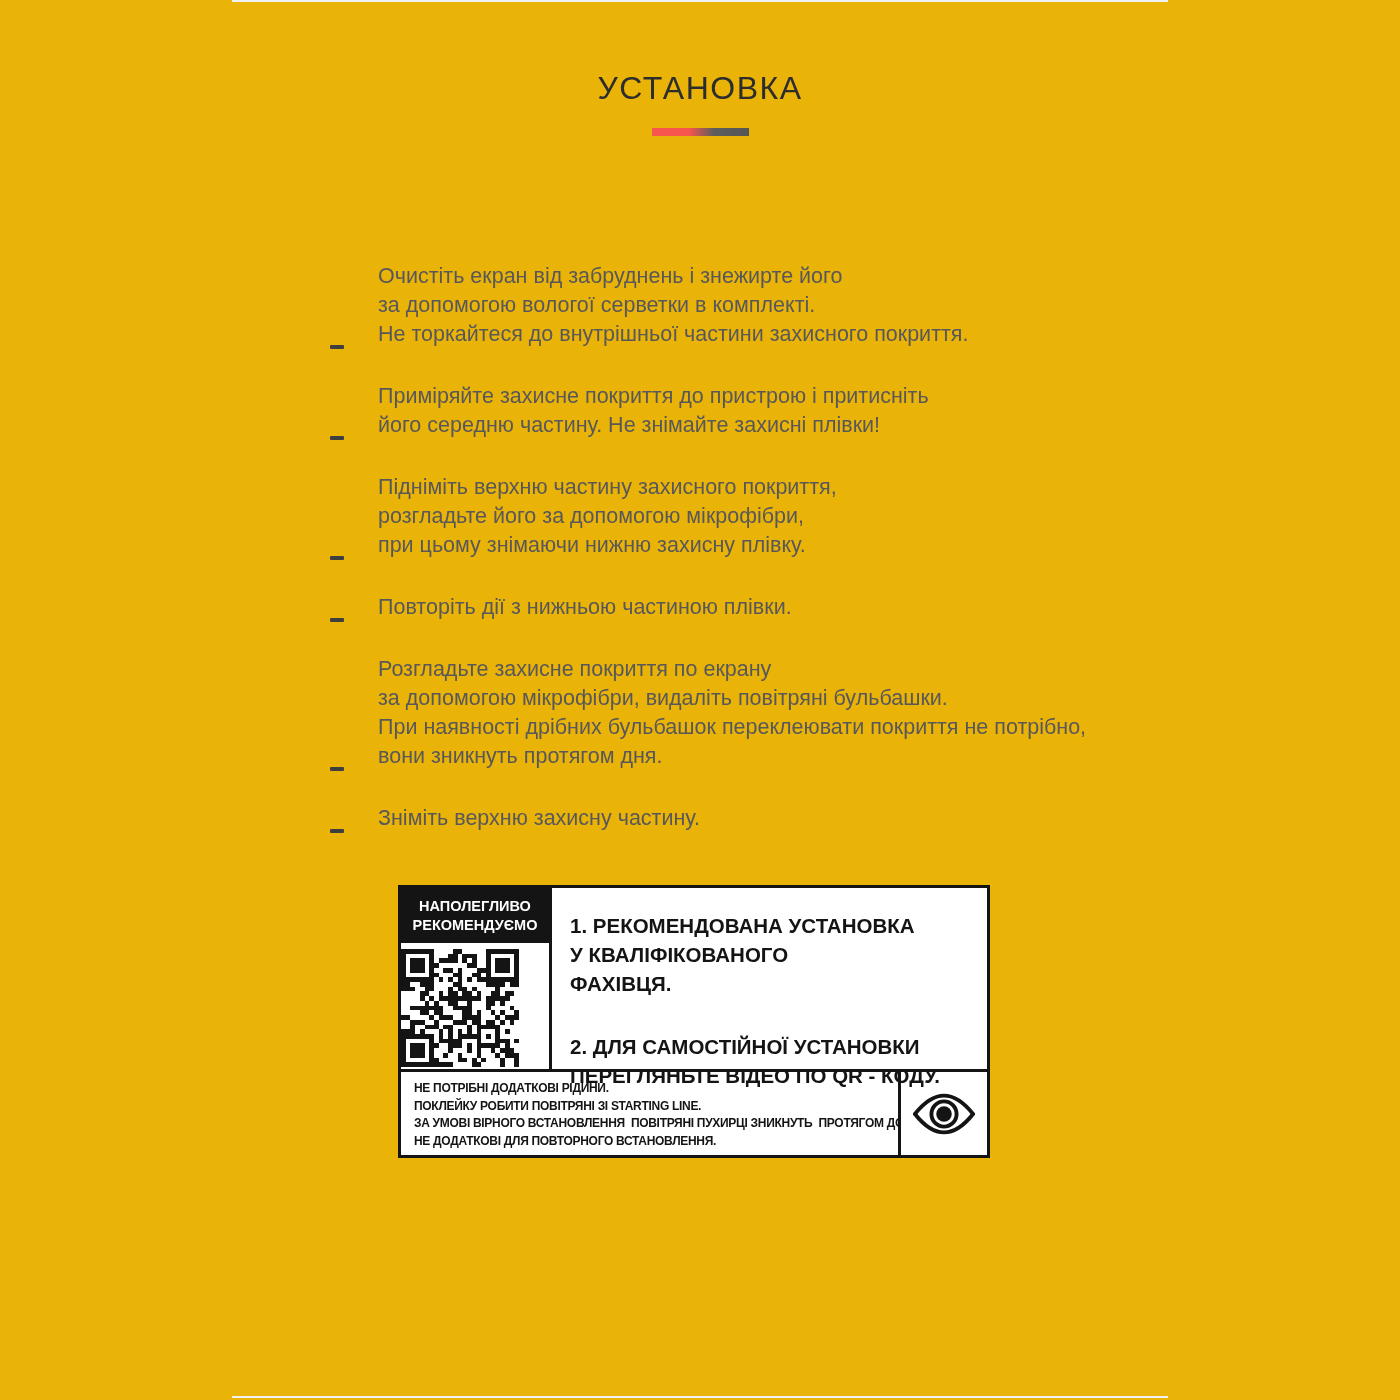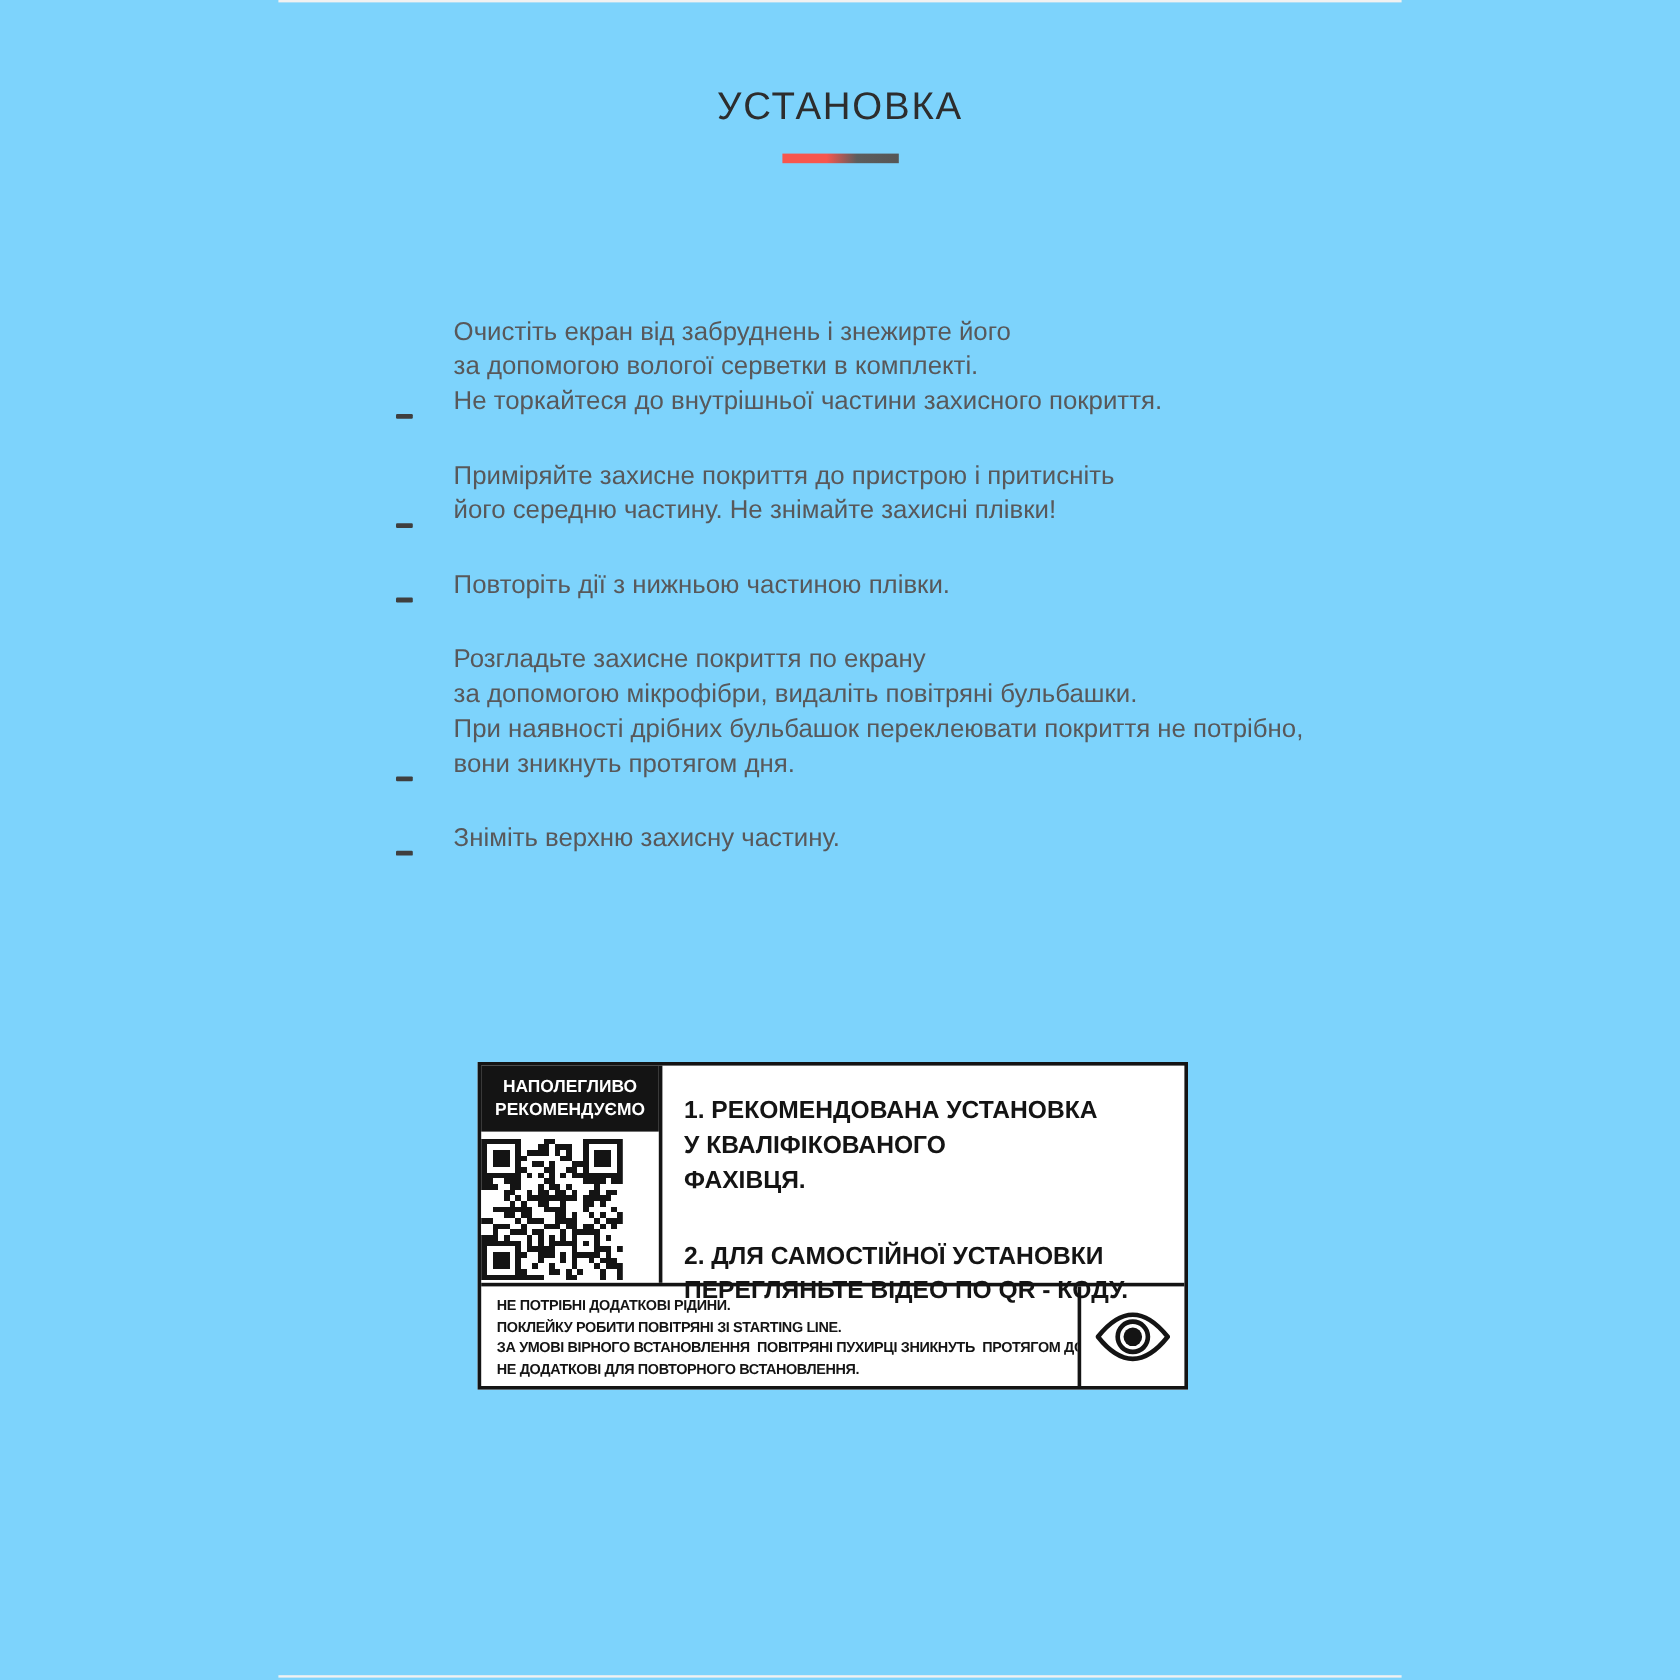--- a/index.html
+++ b/index.html
@@ -3,21 +3,21 @@
 <meta charset="utf-8">
 <style>
   html, body { margin: 0; padding: 0; }
   body {
     width: 1400px; height: 1400px;
     background: #ffffff;
     font-family: "Liberation Sans", "DejaVu Sans", sans-serif;
     position: relative;
     overflow: hidden;
   }
-  .page { position: absolute; inset: 0; background: #7dd3fc; }
+  .page { position: absolute; inset: 0; background: #eab308; }
 
   .hairline {
     position: absolute; left: 232px; width: 936px; height: 2px;
     background: #f1f1f1;
   }
   .hairline.top { top: 0; }
   .hairline.bottom { top: 1396px; }
 
   header { position: absolute; top: 70px; left: 232px; width: 936px; text-align: center; }
   h1 {
@@ -89,20 +89,26 @@
     <li class="step">
       <span class="dash"></span>
       <span class="step-text multiline">Очистіть екран від забруднень і знежирте його
 за допомогою вологої серветки в комплекті.
 Не торкайтеся до внутрішньої частини захисного покриття.</span>
     </li>
     <li class="step">
       <span class="dash"></span>
       <span class="step-text multiline">Приміряйте захисне покриття до пристрою і притисніть
 його середню частину. Не знімайте захисні плівки!</span>
+    </li>
+    <li class="step">
+      <span class="dash"></span>
+      <span class="step-text multiline">Підніміть верхню частину захисного покриття,
+розгладьте його за допомогою мікрофібри,
+при цьому знімаючи нижню захисну плівку.</span>
     </li>
     <li class="step">
       <span class="dash"></span>
       <span class="step-text multiline">Повторіть дії з нижньою частиною плівки.</span>
     </li>
     <li class="step">
       <span class="dash"></span>
       <span class="step-text multiline">Розгладьте захисне покриття по екрану
 за допомогою мікрофібри, видаліть повітряні бульбашки.
 При наявності дрібних бульбашок переклеювати покриття не потрібно,

